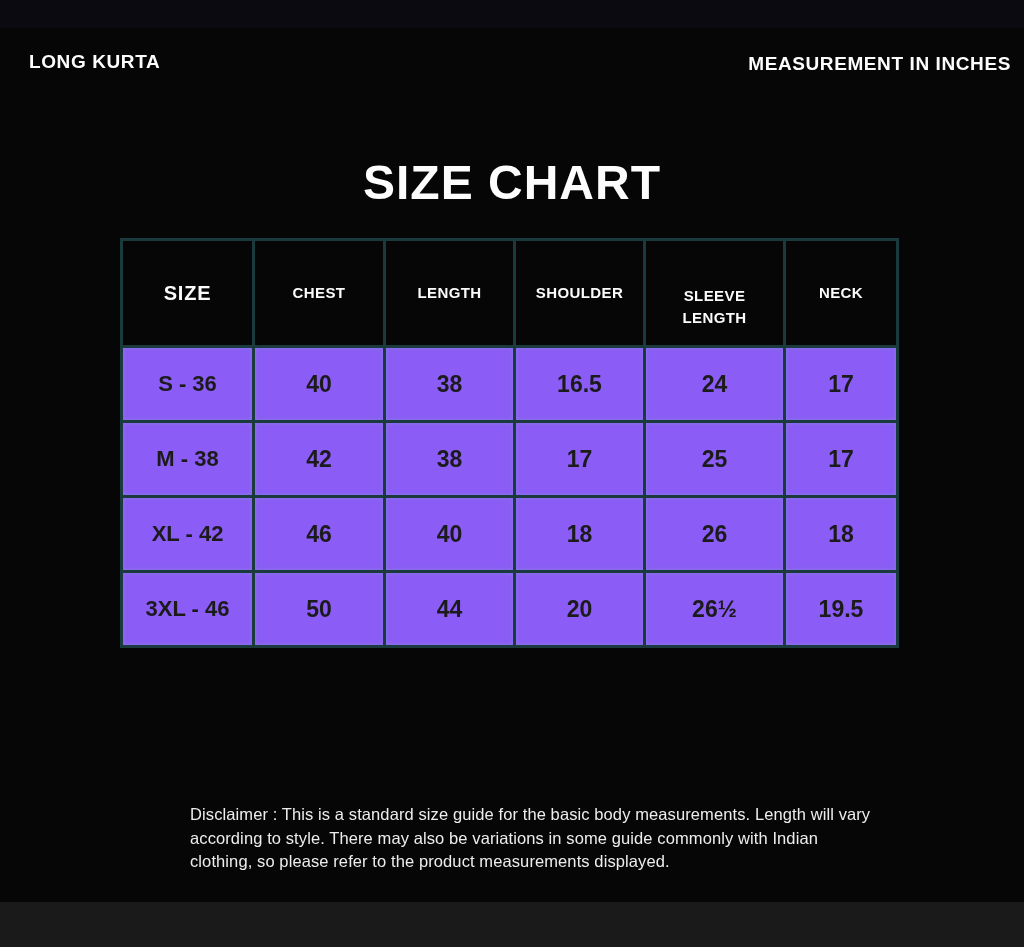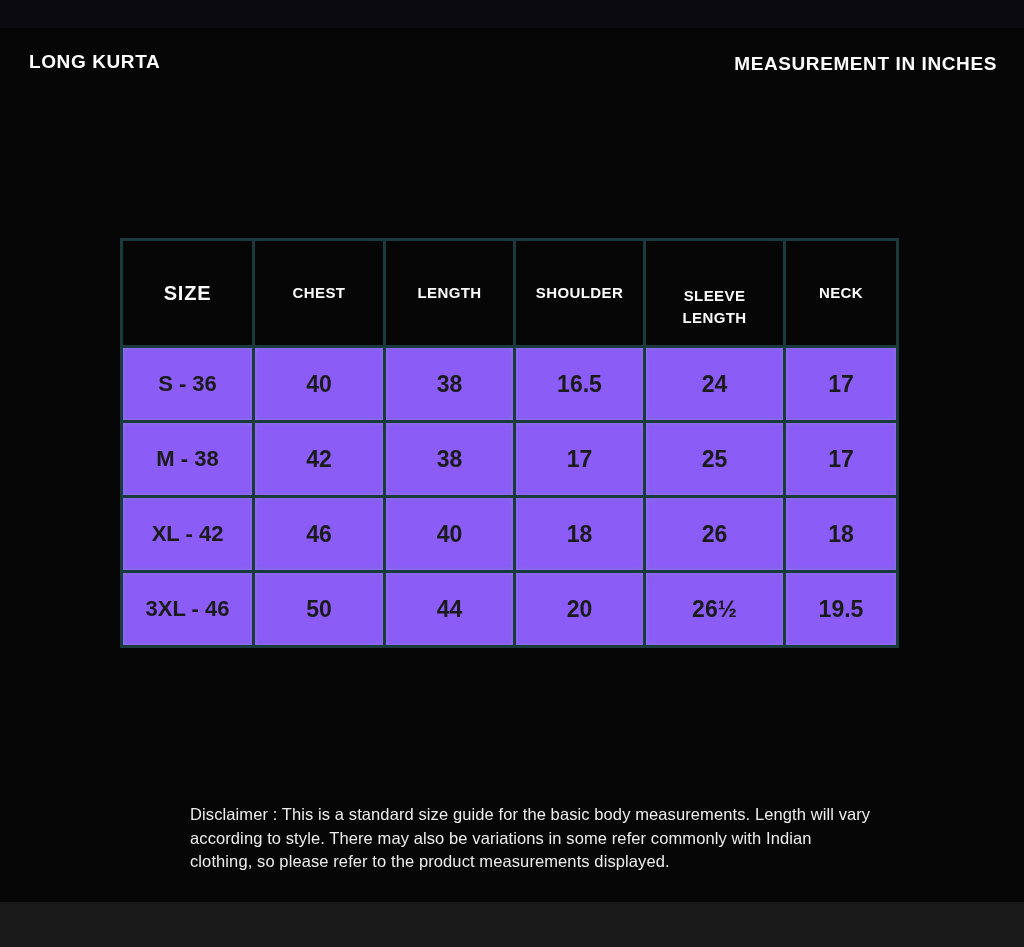--- a/index.html
+++ b/index.html
@@ -18,21 +18,21 @@
     position: absolute; left: 0; top: 28px; width: 1024px; height: 874px;
     background: #060606;
   }
 
   
   .hdr-label {
     position: absolute; color: #fdfdfd; font-weight: 700; font-size: 19px;
     letter-spacing: 0.6px; white-space: nowrap;
   }
   .hdr-left  { left: 29px;  top: 23px; }
-  .hdr-right { right: 27px; top: 25px; }
+  .hdr-right { right: 13px; top: 25px; }
 
   .logo {
     position: absolute; left: 50%; top: 20px; transform: translateX(-50%);
     width: 260px; height: 92px; text-align: center;
   }
   .logo-text {
     font-family: "Liberation Serif", serif; color: #f5f5f5; font-size: 96px;
     line-height: 86px; letter-spacing: -3px; display: inline-block;
     transform: scaleX(0.82); font-weight: 400;
   }
@@ -81,20 +81,21 @@
 <div class="frame">
   <div class="top-strip"></div>
 
   <div class="product-image">
 
     <div class="hdr-label hdr-left">LONG KURTA</div>
 
 
     <div class="hdr-label hdr-right">MEASUREMENT IN INCHES</div>
 
+    <div class="page-title">SIZE CHART</div>
 
     <table class="size-table">
       <colgroup>
         <col style="width:132px">
         <col style="width:131px">
         <col style="width:130px">
         <col style="width:130px">
         <col style="width:140px">
         <col style="width:113px">
       </colgroup>
@@ -139,18 +140,18 @@
             <td>44</td>
             <td>20</td>
             <td>26½</td>
             <td>19.5</td>
           </tr>
         </tbody>
     </table>
 
     <div class="disclaimer">
         <div>Disclaimer : This is a standard size guide for the basic body measurements. Length will vary</div>
-        <div>according to style. There may also be variations in some refer commonly with Indian</div>
+        <div>according to style. There may also be variations in some guide commonly with Indian</div>
         <div>clothing, so please refer to the product measurements displayed.</div>
       </div>
 
   </div>
 </div>
 
 </body></html>

